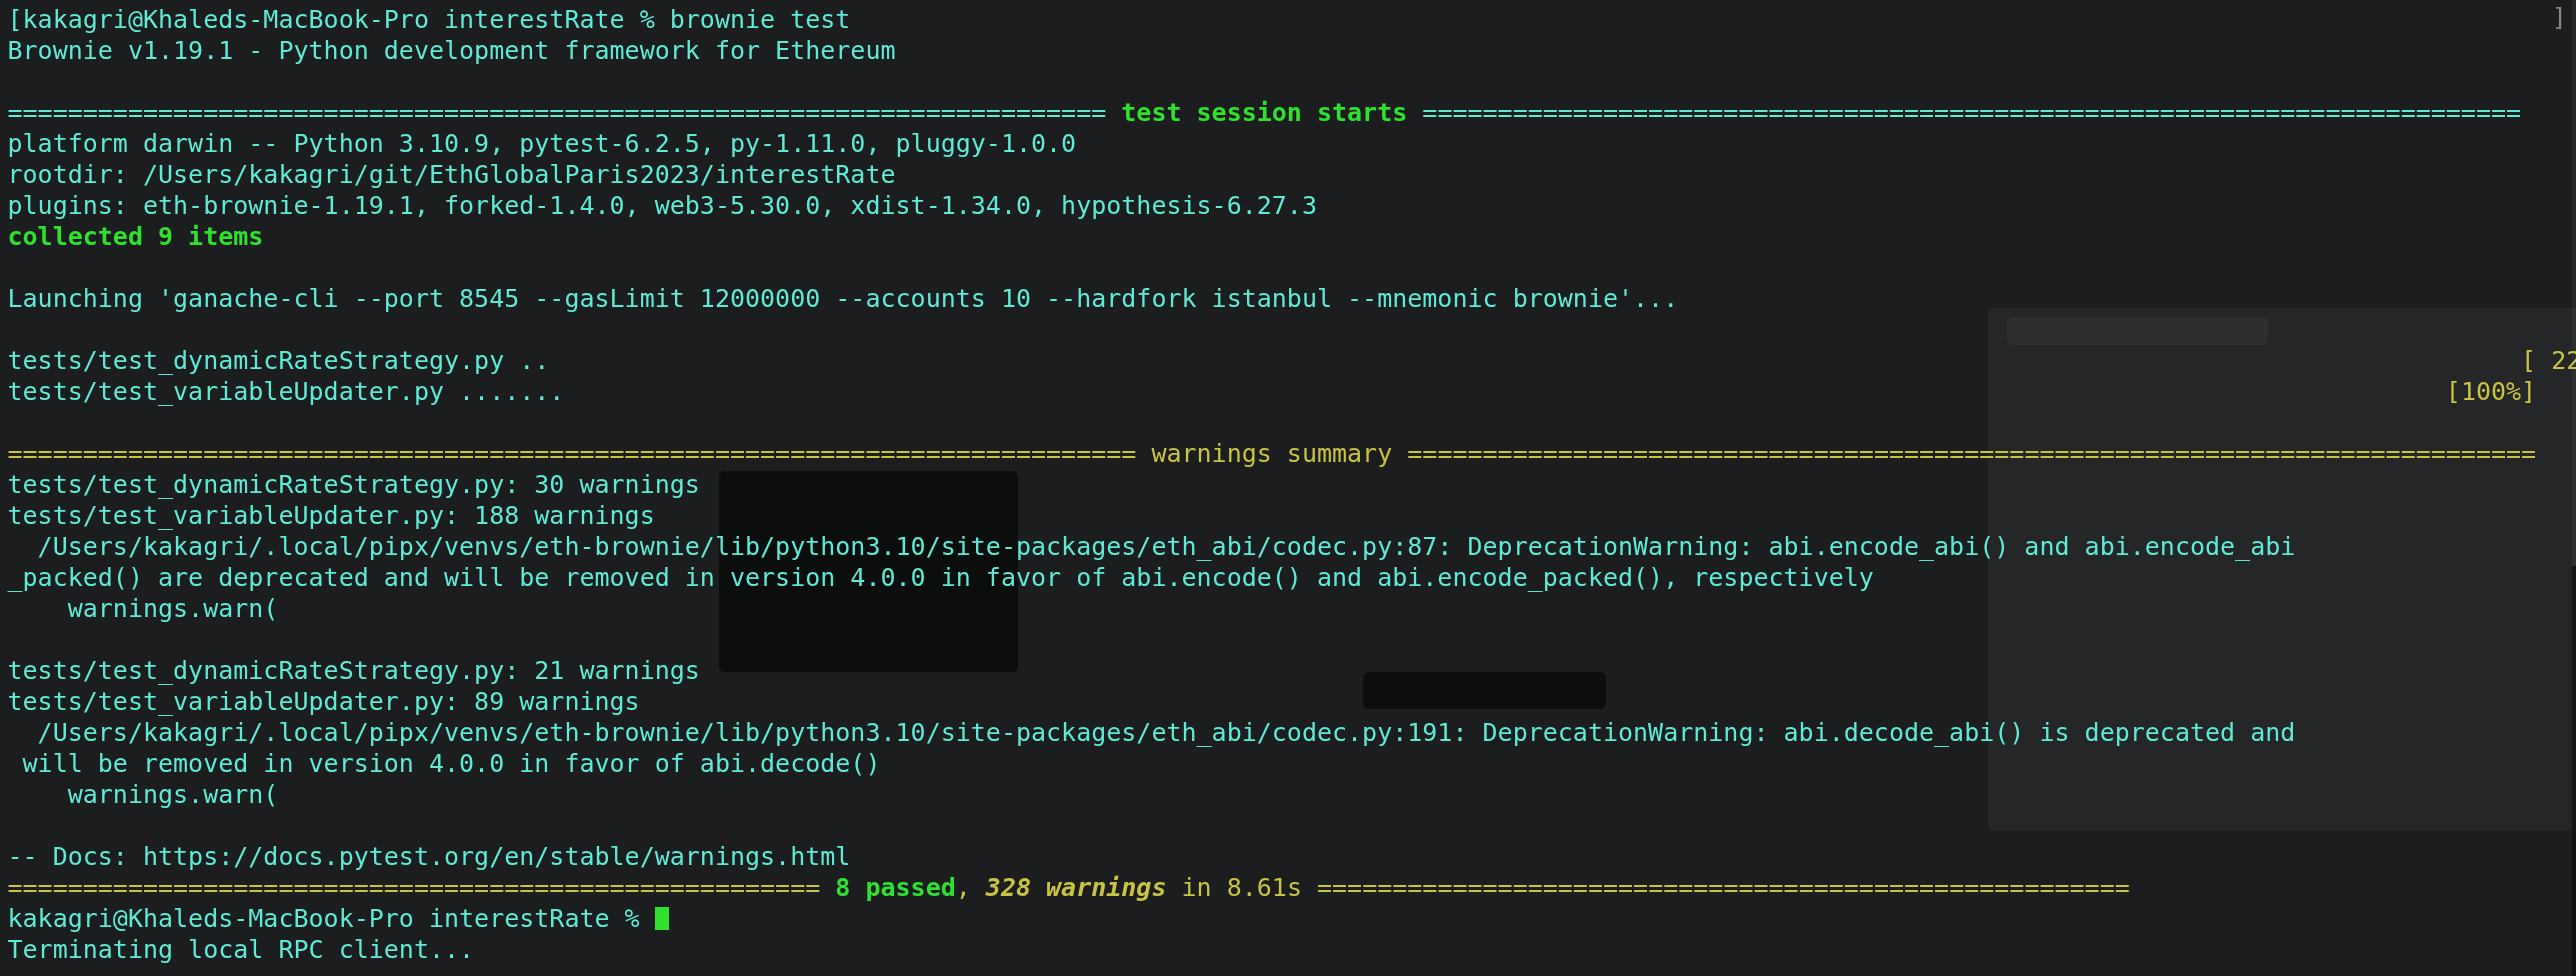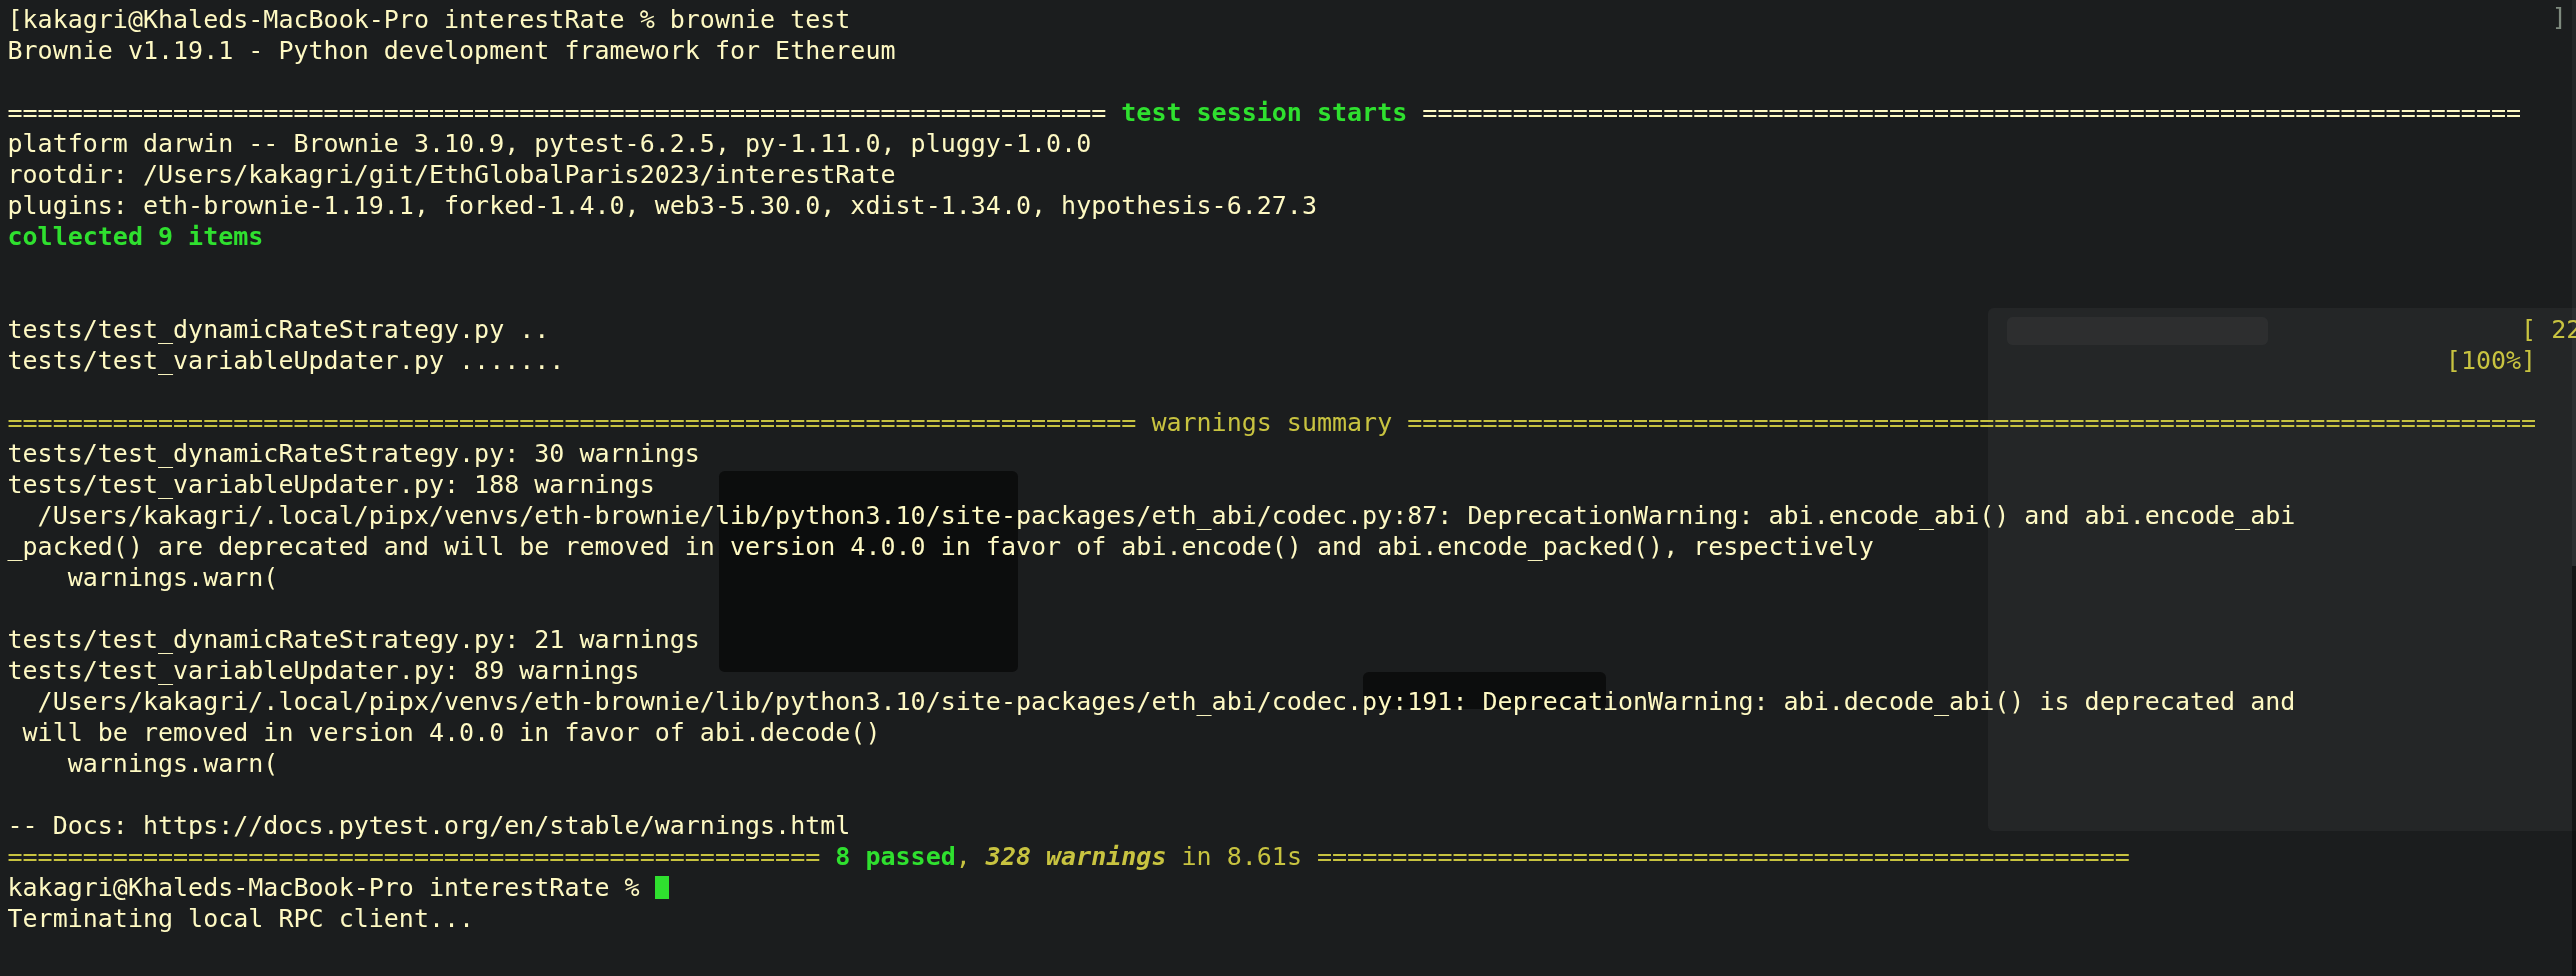--- a/index.html
+++ b/index.html
@@ -45,21 +45,21 @@
   .line {
     font-size: 25px;
     line-height: 31px;
     height: 31px;
     white-space: pre;
     color: #2fe02f;
     letter-spacing: 0px;
     font-weight: 400;
   }
 
-  .g  { color: #fef9c3; }
+  .g  { color: #5eead4; }
   .gb { color: #2fe02f; font-weight: 700; }
   .y  { color: #c8c340; }
   .yb { color: #c8c340; font-weight: 700; font-style: italic; }
 
   .cursor {
     display: inline-block;
     width: 14px;
     height: 23px;
     background: #2fe02f;
     vertical-align: -3.7px;
@@ -104,25 +104,26 @@
   <div class="bg-ghost dark" style="left:719px; top:471px; width:299px; height:201px;"></div>
   <div class="bg-ghost dark" style="left:1363px; top:672px; width:243px; height:37px;"></div>
 
   <div class="top-bracket">]</div>
 
   <div class="screen" id="screen">
       <div class="line"><span class="g">[kakagri@Khaleds-MacBook-Pro interestRate % brownie test</span></div>
       <div class="line"><span class="g">Brownie v1.19.1 - Python development framework for Ethereum</span></div>
       <div class="line"><span class="g"> </span></div>
       <div class="line"><span class="g">========================================================================= </span><span class="gb">test session starts</span><span class="g"> =========================================================================</span></div>
-      <div class="line"><span class="g">platform darwin -- Brownie 3.10.9, pytest-6.2.5, py-1.11.0, pluggy-1.0.0</span></div>
+      <div class="line"><span class="g">platform darwin -- Python 3.10.9, pytest-6.2.5, py-1.11.0, pluggy-1.0.0</span></div>
       <div class="line"><span class="g">rootdir: /Users/kakagri/git/EthGlobalParis2023/interestRate</span></div>
       <div class="line"><span class="g">plugins: eth-brownie-1.19.1, forked-1.4.0, web3-5.30.0, xdist-1.34.0, hypothesis-6.27.3</span></div>
       <div class="line"><span class="gb">collected 9 items</span></div>
       <div class="line"><span class="g"> </span></div>
+      <div class="line"><span class="g">Launching 'ganache-cli --port 8545 --gasLimit 12000000 --accounts 10 --hardfork istanbul --mnemonic brownie'...</span></div>
       <div class="line"><span class="g"> </span></div>
       <div class="line"><span class="g">tests/test_dynamicRateStrategy.py ..</span><span class="g">                                                                                                                                   </span><span class="y">[ 22%]</span></div>
       <div class="line"><span class="g">tests/test_variableUpdater.py .......</span><span class="g">                                                                                                                             </span><span class="y">[100%]</span></div>
       <div class="line"><span class="g"> </span></div>
       <div class="line"><span class="y">=========================================================================== </span><span class="y">warnings summary</span><span class="y"> ===========================================================================</span></div>
       <div class="line"><span class="g">tests/test_dynamicRateStrategy.py: 30 warnings</span></div>
       <div class="line"><span class="g">tests/test_variableUpdater.py: 188 warnings</span></div>
       <div class="line"><span class="g">  /Users/kakagri/.local/pipx/venvs/eth-brownie/lib/python3.10/site-packages/eth_abi/codec.py:87: DeprecationWarning: abi.encode_abi() and abi.encode_abi</span></div>
       <div class="line"><span class="g">_packed() are deprecated and will be removed in version 4.0.0 in favor of abi.encode() and abi.encode_packed(), respectively</span></div>
       <div class="line"><span class="g">    warnings.warn(</span></div>

